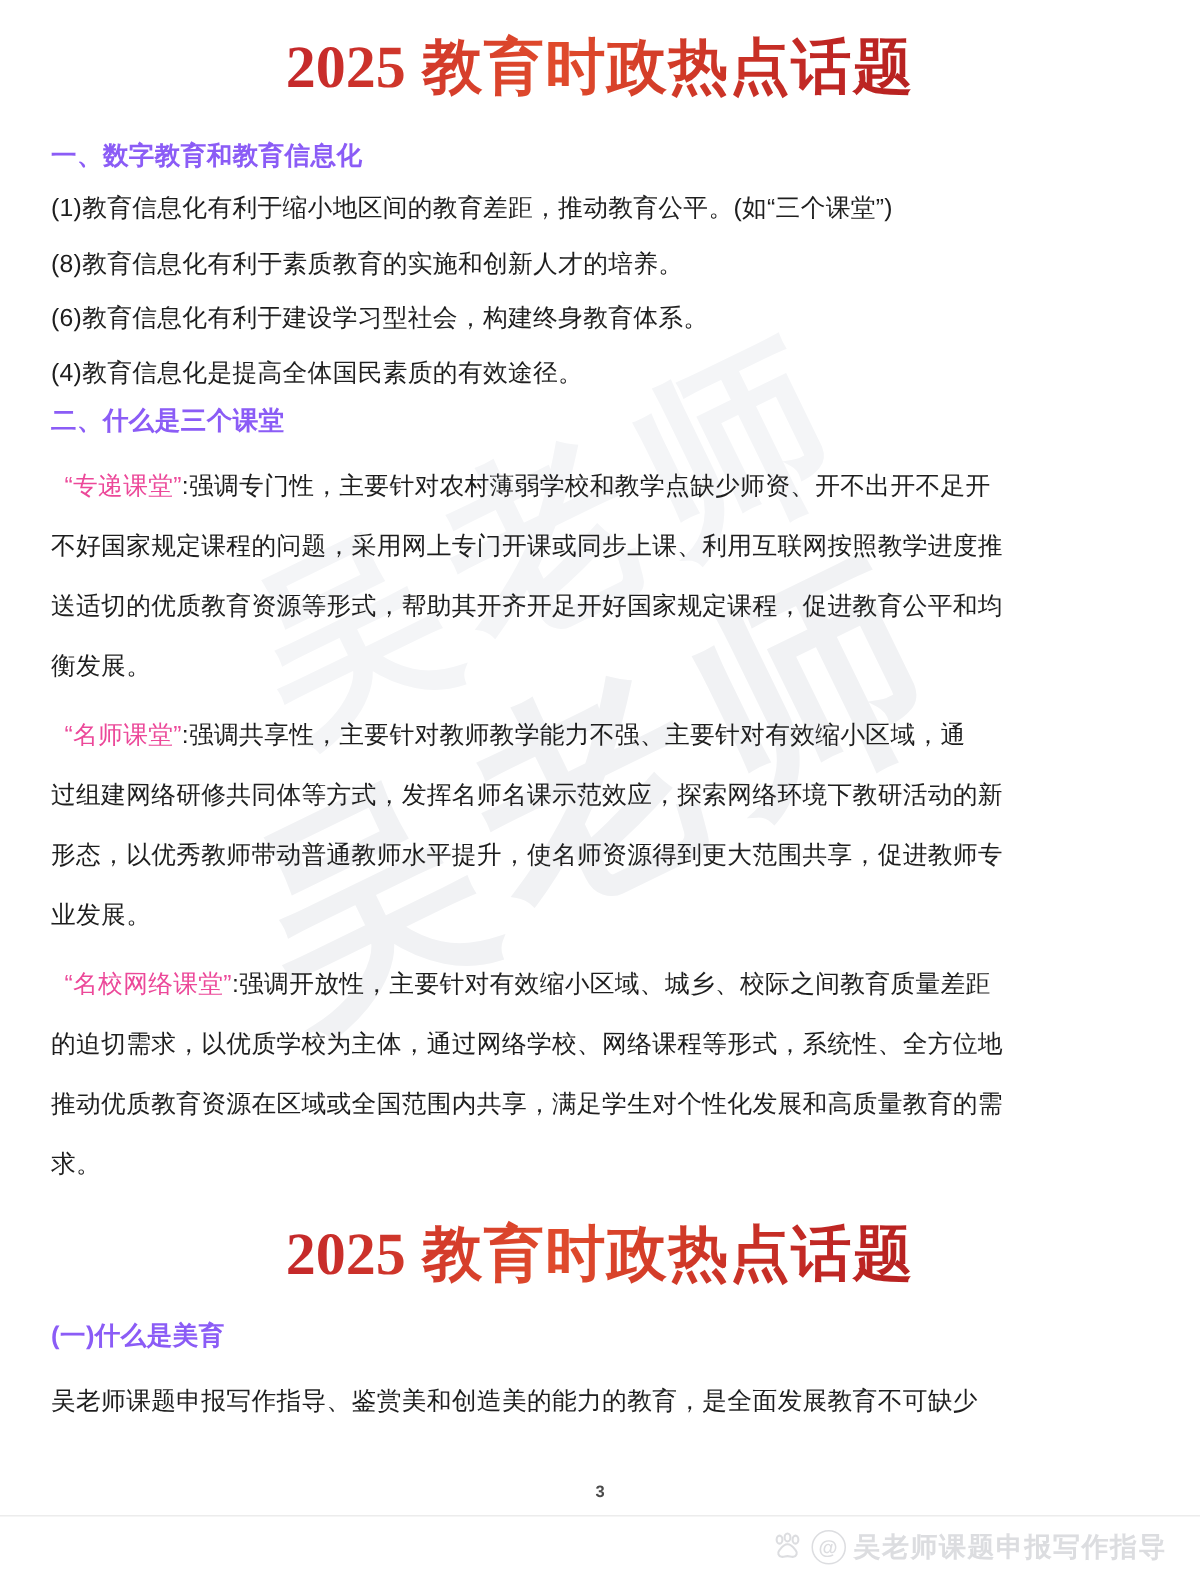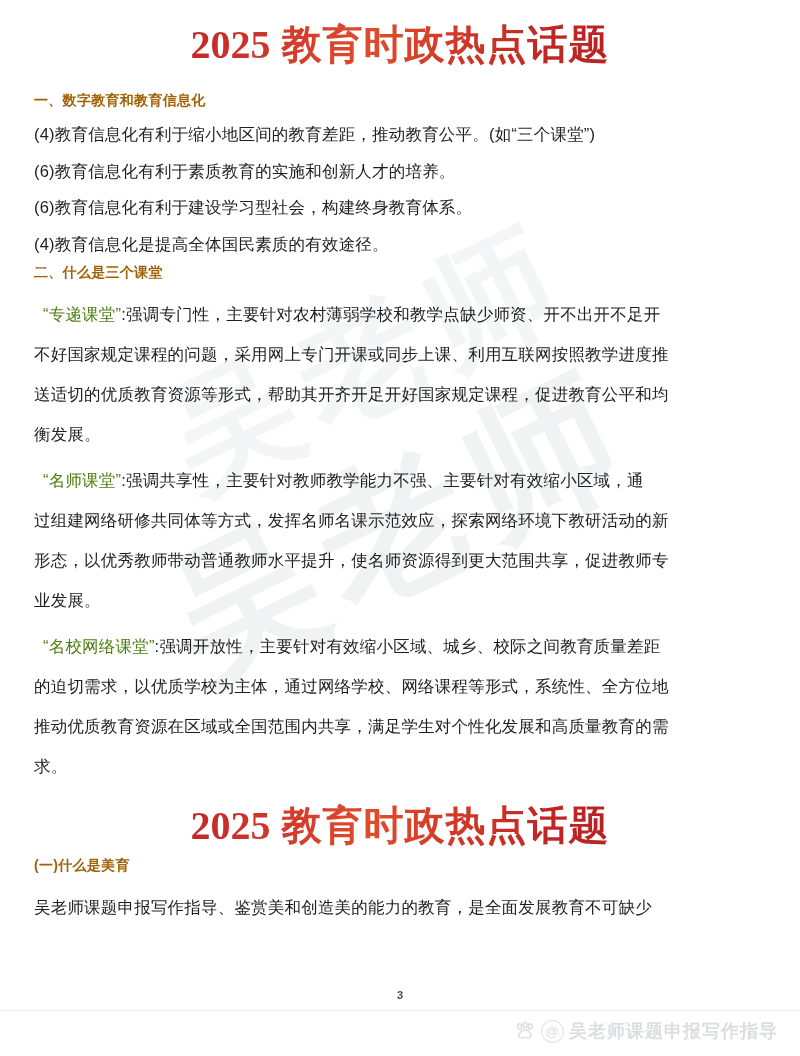--- a/index.html
+++ b/index.html
@@ -71,29 +71,29 @@
   }
   .title-1 { padding-top: 22px; }
   .title-2 { padding-top: 17px; }
   .title-num {
     font-family: Liberation Serif, serif;
     letter-spacing: 0px;
   }
 
   
   .h-section {
-    font-size: 14px;
-    font-weight: 700;
-    color: #a16207;
+    font-size: 17px;
+    font-weight: 700;
+    color: #8b5cf6;
     letter-spacing: 0.3px;
     margin: 0;
   }
   .h-1 { margin-top: 24px; }
   .h-2 { margin-top: 12px; }
-  .h-3 { margin-top: 8px; }
+  .h-3 { margin-top: 20px; }
 
   
   .p-item {
     font-size: 16.5px;
     color: #1e1e1e;
     line-height: 1.0;
     margin: 0;
     letter-spacing: 0.2px;
     white-space: nowrap;
   }
@@ -112,21 +112,21 @@
     text-indent: 0;
   }
   .para .ln { display: block; white-space: nowrap; }
   .para .ln.first { padding-left: 9px; }
 
   .para-block-1 { margin-top: 12px; }
   .para-block-2 { margin-top: 6px; }
   .para-block-3 { margin-top: 6px; }
 
   .term {
-    color: #4d7c0f;
+    color: #ec4899;
     font-weight: 500;
   }
 
   .lead-para {
     font-size: 16.5px;
     color: #1e1e1e;
     line-height: 1.0;
     margin-top: 24px;
     white-space: nowrap;
     letter-spacing: 0.2px;
@@ -187,22 +187,22 @@
 
   <div class="content">
 
     <h1 class="doc-title title-1">
       <span class="title-num">2025</span><span> 教育时政热点话题</span>
     </h1>
 
     <h2 class="h-section h-1">一、数字教育和教育信息化</h2>
 
     <div class="list-block">
-      <p class="p-item">(4)教育信息化有利于缩小地区间的教育差距，推动教育公平。(如“三个课堂”)</p>
-      <p class="p-item">(6)教育信息化有利于素质教育的实施和创新人才的培养。</p>
+      <p class="p-item">(1)教育信息化有利于缩小地区间的教育差距，推动教育公平。(如“三个课堂”)</p>
+      <p class="p-item">(8)教育信息化有利于素质教育的实施和创新人才的培养。</p>
       <p class="p-item">(6)教育信息化有利于建设学习型社会，构建终身教育体系。</p>
       <p class="p-item">(4)教育信息化是提高全体国民素质的有效途径。</p>
     </div>
 
     <h2 class="h-section h-2">二、什么是三个课堂</h2>
 
     <div class="para para-block-1">
       <span class="ln first"><span class="term">“专递课堂”</span><span>:强调专门性，主要针对农村薄弱学校和教学点缺少师资、开不出开不足开</span></span>
       <span class="ln">不好国家规定课程的问题，采用网上专门开课或同步上课、利用互联网按照教学进度推</span>
       <span class="ln">送适切的优质教育资源等形式，帮助其开齐开足开好国家规定课程，促进教育公平和均</span>

